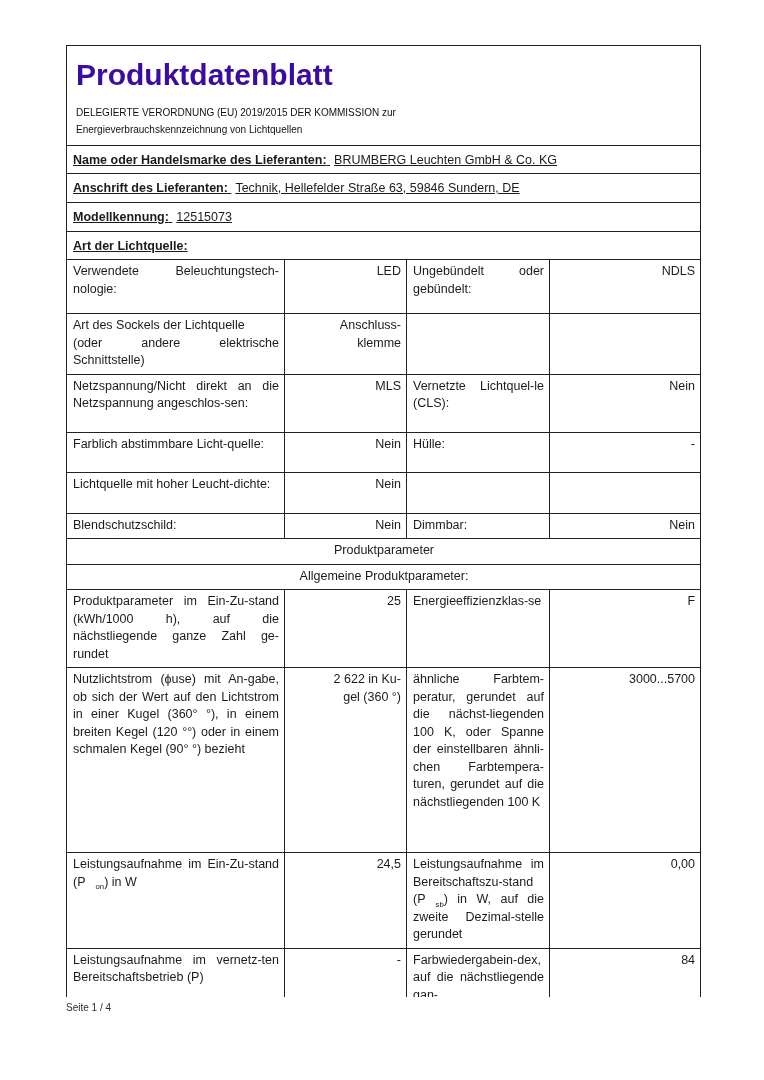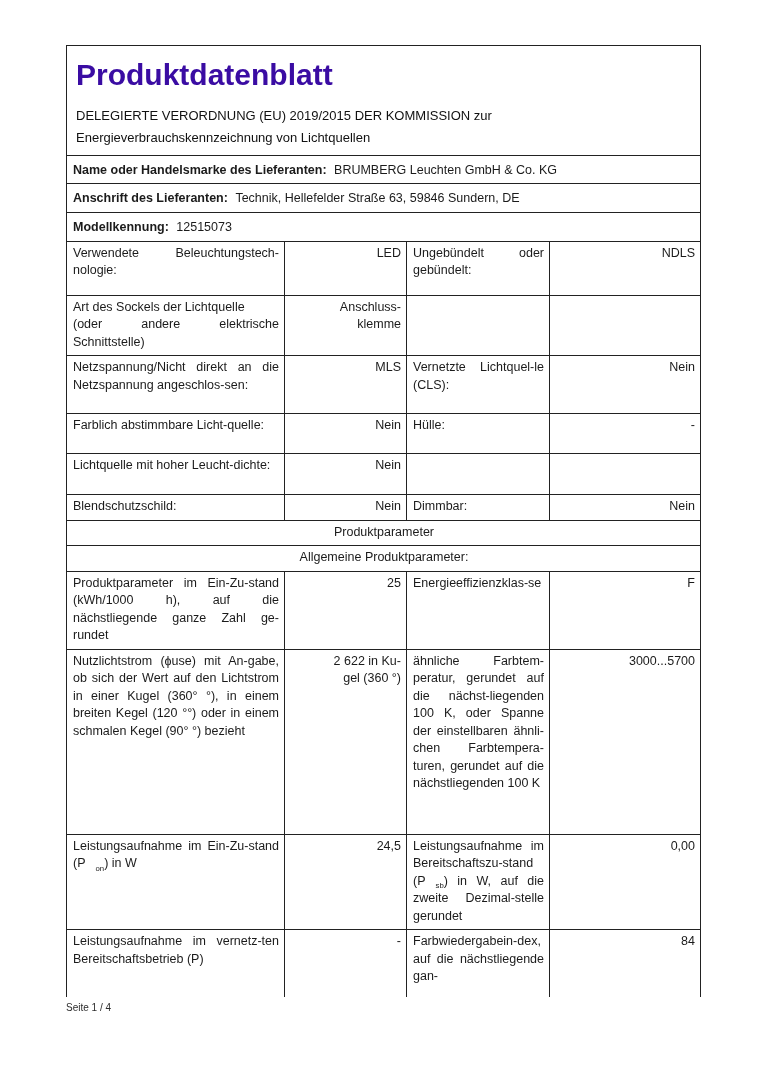--- a/index.html
+++ b/index.html
@@ -41,26 +41,26 @@
     overflow: hidden;
   }
   .title-cell { padding: 8px 8px 6px 9px !important; }
   .doc-title {
     margin: 0 0 9px 0;
     font-size: 30px;
     font-weight: bold;
     letter-spacing: 0;
   }
   .doc-subtitle {
-    font-size: 13px;
+    font-size: 10px;
     line-height: 1.68;
     white-space: pre-line;
     color: #111111;
   }
-  .info-cell { padding-top: 6px !important; font-size: 12.8px; }
+  .info-cell { padding-top: 6px !important; font-size: 12.8px; text-decoration: underline; }
   .b { font-weight: bold; }
   .info-cell .val-inline { padding-left: 4px; }
   .param {
     text-align: justify;
     white-space: pre-line;
   }
   .val {
     text-align: right;
     white-space: pre-line;
   }
@@ -113,20 +113,25 @@
           <span class="b">Anschrift des Lieferanten:</span>
           <span class="val-inline">Technik, Hellefelder Straße 63, 59846 Sundern, DE</span>
         </td>
       </tr>
       <tr style="height:28px">
         <td colspan="4" class="info-cell">
           <span class="b">Modellkennung:</span>
           <span class="val-inline">12515073</span>
         </td>
       </tr>
+      <tr style="height:28px">
+        <td colspan="4" class="info-cell">
+          <span class="b">Art der Lichtquelle:</span>
+        </td>
+      </tr>
 
       <tr style="height:54px">
         <td class="param">Verwendete Beleuchtungstech-nologie:</td>
         <td class="val">LED</td>
         <td class="param">Ungebündelt oder gebündelt:</td>
         <td class="val">NDLS</td>
       </tr>
       <tr style="height:51px">
         <td class="param">Art des Sockels der Lichtquelle
 (oder andere elektrische Schnittstelle)</td>

